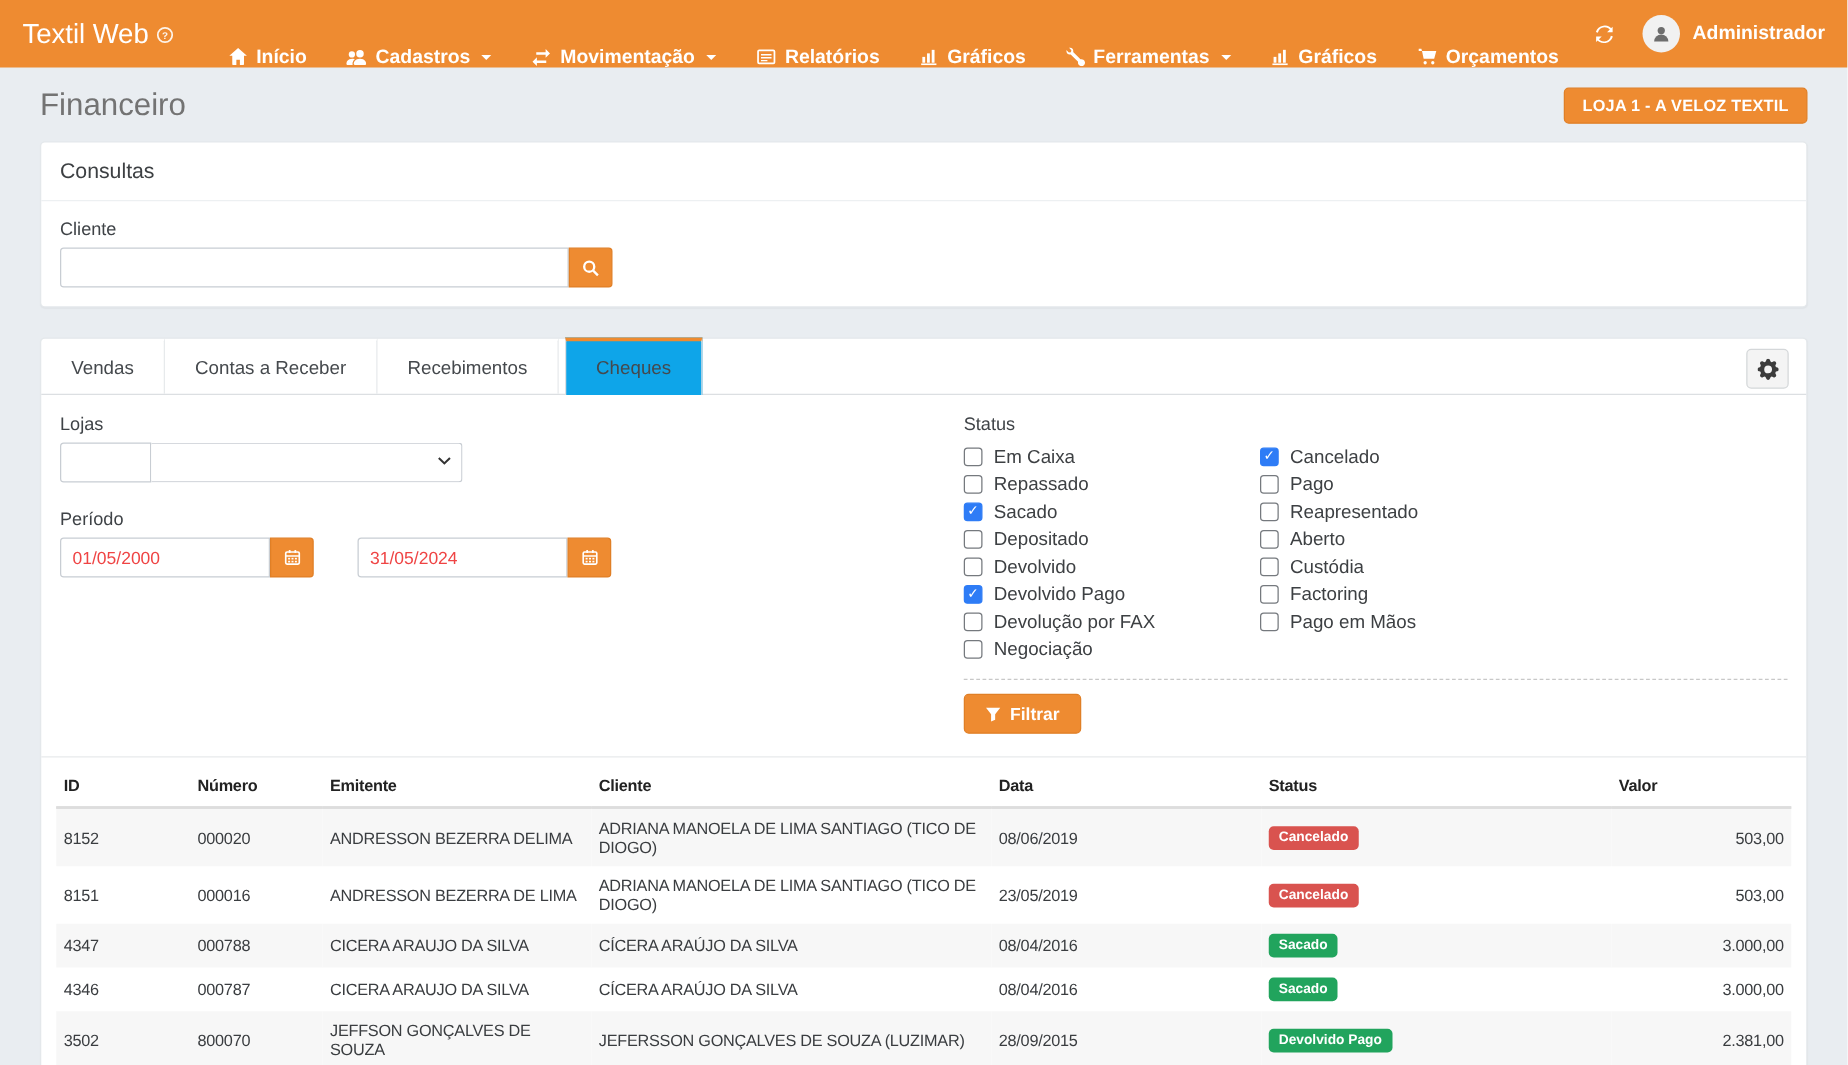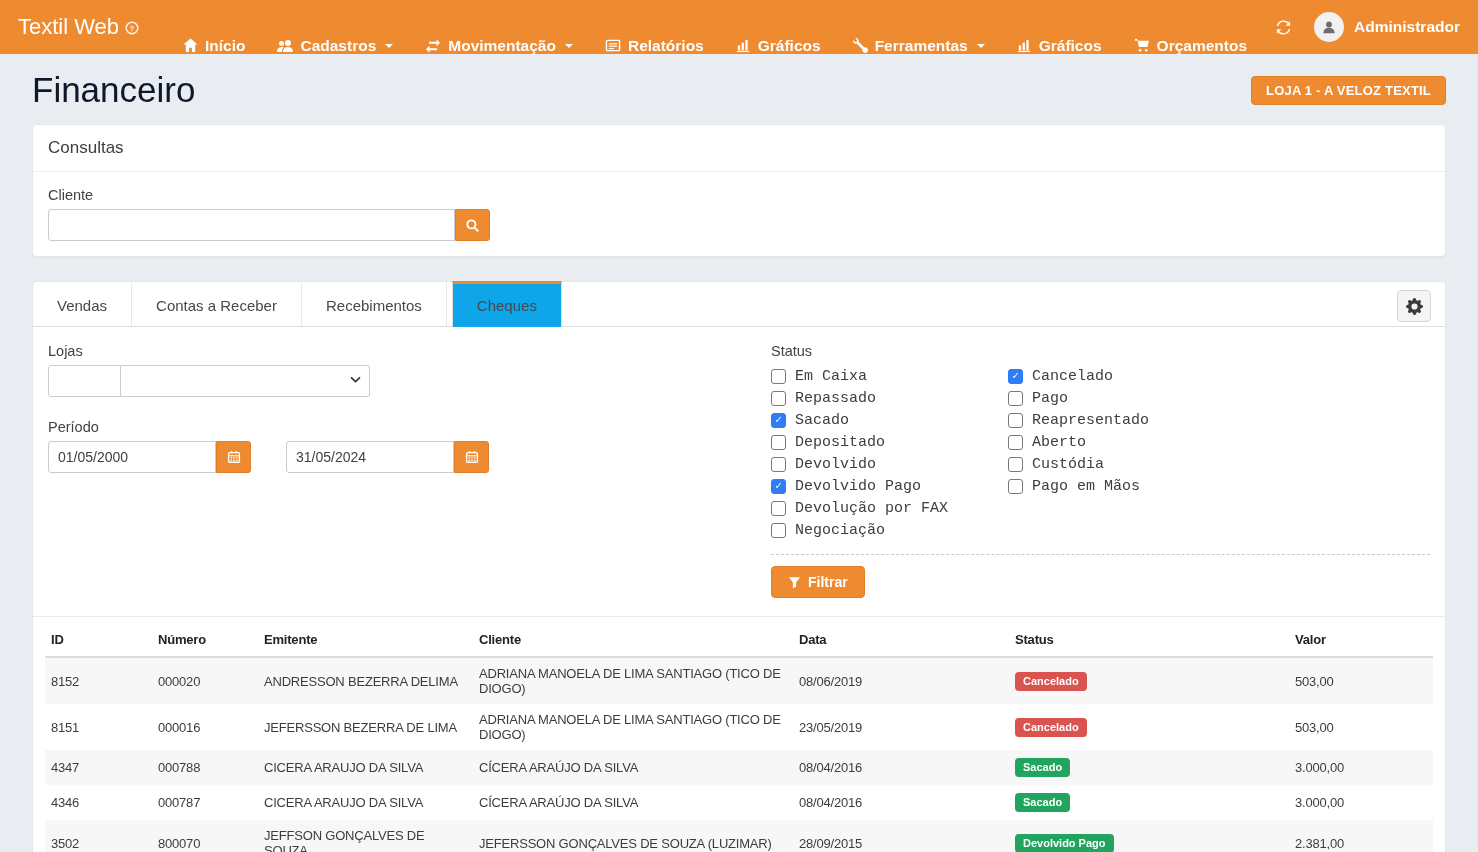--- a/index.html
+++ b/index.html
@@ -31,41 +31,41 @@
   .refresh-btn { cursor:pointer; display:flex; }
   .user-chip { display:flex; align-items:center; gap:10px; cursor:pointer; }
   .avatar {
     width:30px; height:30px; border-radius:50%; background:#f1f1f1; color:#6d6d6d;
     display:flex; align-items:center; justify-content:center;
   }
   .user-name { font-size:15.5px; font-weight:600; }
 
   
   .page-head { display:flex; align-items:center; justify-content:space-between; padding:16px 32px 14px; }
-  .page-title { font-size:35px; font-weight:400; color:#0f172a; }
+  .page-title { font-size:25px; font-weight:400; color:#737373; }
   .store-btn {
     background:#ee8b31; border:1px solid #e07f26; color:#fff; font-weight:700; font-size:13px;
     padding:6px 14px; border-radius:4px; cursor:pointer; letter-spacing:.2px;
     font-family:inherit;
   }
 
   
   .card {
     background:#fff; border:1px solid #e4e8eb; border-radius:4px;
     margin:0 32px; box-shadow:0 1px 1px rgba(0,0,0,.04);
   }
   .consultas-card { margin-bottom:24px; }
   .card-header { padding:13px 15px; font-size:17px; color:#3d4043; border-bottom:1px solid #edf0f2; }
   .card-body { padding:15px; }
 
   .field-label { display:block; font-size:14.5px; color:#3f4347; margin-bottom:6px; }
   .input-group { display:flex; }
   .text-input {
     height:32px; border:1px solid #c8cdd3; border-radius:3px; padding:0 9px;
-    font-size:14px; color:#404040; font-family:inherit; outline:none; background:#fff;
+    font-size:14px; color:#ef4444; font-family:inherit; outline:none; background:#fff;
   }
   .cliente-input { width:407px; border-radius:3px 0 0 3px; }
   .search-btn {
     width:35px; height:32px; background:#ee8b31; border:1px solid #e07f26; border-radius:0 3px 3px 0;
     color:#fff; display:flex; align-items:center; justify-content:center; cursor:pointer;
   }
 
   
   .tabs-card { position:relative; }
   .tabs-row { display:flex; border-bottom:1px solid #dcdfe2; padding-right:60px; }
@@ -101,21 +101,21 @@
 
   .periodo-label { margin-top:22px; }
   .dates-row { display:flex; gap:35px; }
   .date-group { display:flex; }
   .date-input { width:168px; border-radius:3px 0 0 3px; }
   .cal-btn {
     width:35px; height:32px; background:#ee8b31; border:1px solid #e07f26; border-radius:0 3px 3px 0;
     color:#fff; display:flex; align-items:center; justify-content:center; cursor:pointer;
   }
 
-  .status-cols { display:flex;font-family:Liberation Mono, monospace; }
+  .status-cols { display:flex; }
   .status-col { width:237px; }
   .cbx-item { display:flex; align-items:center; gap:9px; height:22px; cursor:pointer; }
   .cbx {
     width:15px; height:15px; border:1.6px solid #75797e; border-radius:3px; background:#fff;
     flex:none; display:flex; align-items:center; justify-content:center;
   }
   .cbx.checked { background:#2e7cf6; border-color:#2e7cf6; }
   .cbx.checked::after { content:"✓"; color:#fff; font-size:11px; font-weight:700; line-height:1; }
   .cbx-label { font-size:15px; color:#3d4043; }
 
@@ -134,21 +134,21 @@
     padding:9px 6px; border-bottom:2px solid #ddd;
   }
   .cheques td { font-size:13px; color:#3a3d40; padding:8px 6px; }
   .cheques tbody tr:nth-child(odd) { background:#f7f7f7; }
   .col-id { width:107px; }
   .col-numero { width:106px; }
   .col-emitente { width:215px; }
   .col-cliente { width:320px; }
   .col-data { width:216px; }
   .col-status { width:280px; }
-  .col-valor { text-align:left; }
+  .col-valor { text-align:right; }
   .badge {
     display:inline-block; padding:3px 8px 4px; border-radius:4px;
     color:#fff; font-weight:700; font-size:11px; letter-spacing:0;
   }
 </style>
 </head>
 <body>
 
 <div class="navbar">
   <div class="brand">
@@ -426,20 +426,24 @@
             <div class="cbx-item">
     <span class="cbx"></span>
     <span class="cbx-label">Aberto</span>
   </div>
             <div class="cbx-item">
     <span class="cbx"></span>
     <span class="cbx-label">Custódia</span>
   </div>
             <div class="cbx-item">
     <span class="cbx"></span>
+    <span class="cbx-label">Factoring</span>
+  </div>
+            <div class="cbx-item">
+    <span class="cbx"></span>
     <span class="cbx-label">Pago em Mãos</span>
   </div>
           </div>
       </div>
       <div class="dashed-sep"></div>
       <button class="filter-btn">
         <span>
             <svg width="13" height="13" viewBox="0 0 16 16" fill="currentColor">
               <path d="M1 1.5h14L10 7.8v5.4l-4 1.8V7.8L1 1.5z"></path>
             </svg>
@@ -468,21 +472,21 @@
             <td class="col-numero">000020</td>
             <td class="col-emitente">ANDRESSON BEZERRA DELIMA</td>
             <td class="col-cliente">ADRIANA MANOELA DE LIMA SANTIAGO (TICO DE DIOGO)</td>
             <td class="col-data">08/06/2019</td>
             <td class="col-status"><span class="badge" style="background: rgb(217, 83, 79);">Cancelado</span></td>
             <td class="col-valor">503,00</td>
           </tr>
           <tr>
             <td class="col-id">8151</td>
             <td class="col-numero">000016</td>
-            <td class="col-emitente">JEFERSSON BEZERRA DE LIMA</td>
+            <td class="col-emitente">ANDRESSON BEZERRA DE LIMA</td>
             <td class="col-cliente">ADRIANA MANOELA DE LIMA SANTIAGO (TICO DE DIOGO)</td>
             <td class="col-data">23/05/2019</td>
             <td class="col-status"><span class="badge" style="background: rgb(217, 83, 79);">Cancelado</span></td>
             <td class="col-valor">503,00</td>
           </tr>
           <tr>
             <td class="col-id">4347</td>
             <td class="col-numero">000788</td>
             <td class="col-emitente">CICERA ARAUJO DA SILVA</td>
             <td class="col-cliente">CÍCERA ARAÚJO DA SILVA</td>

